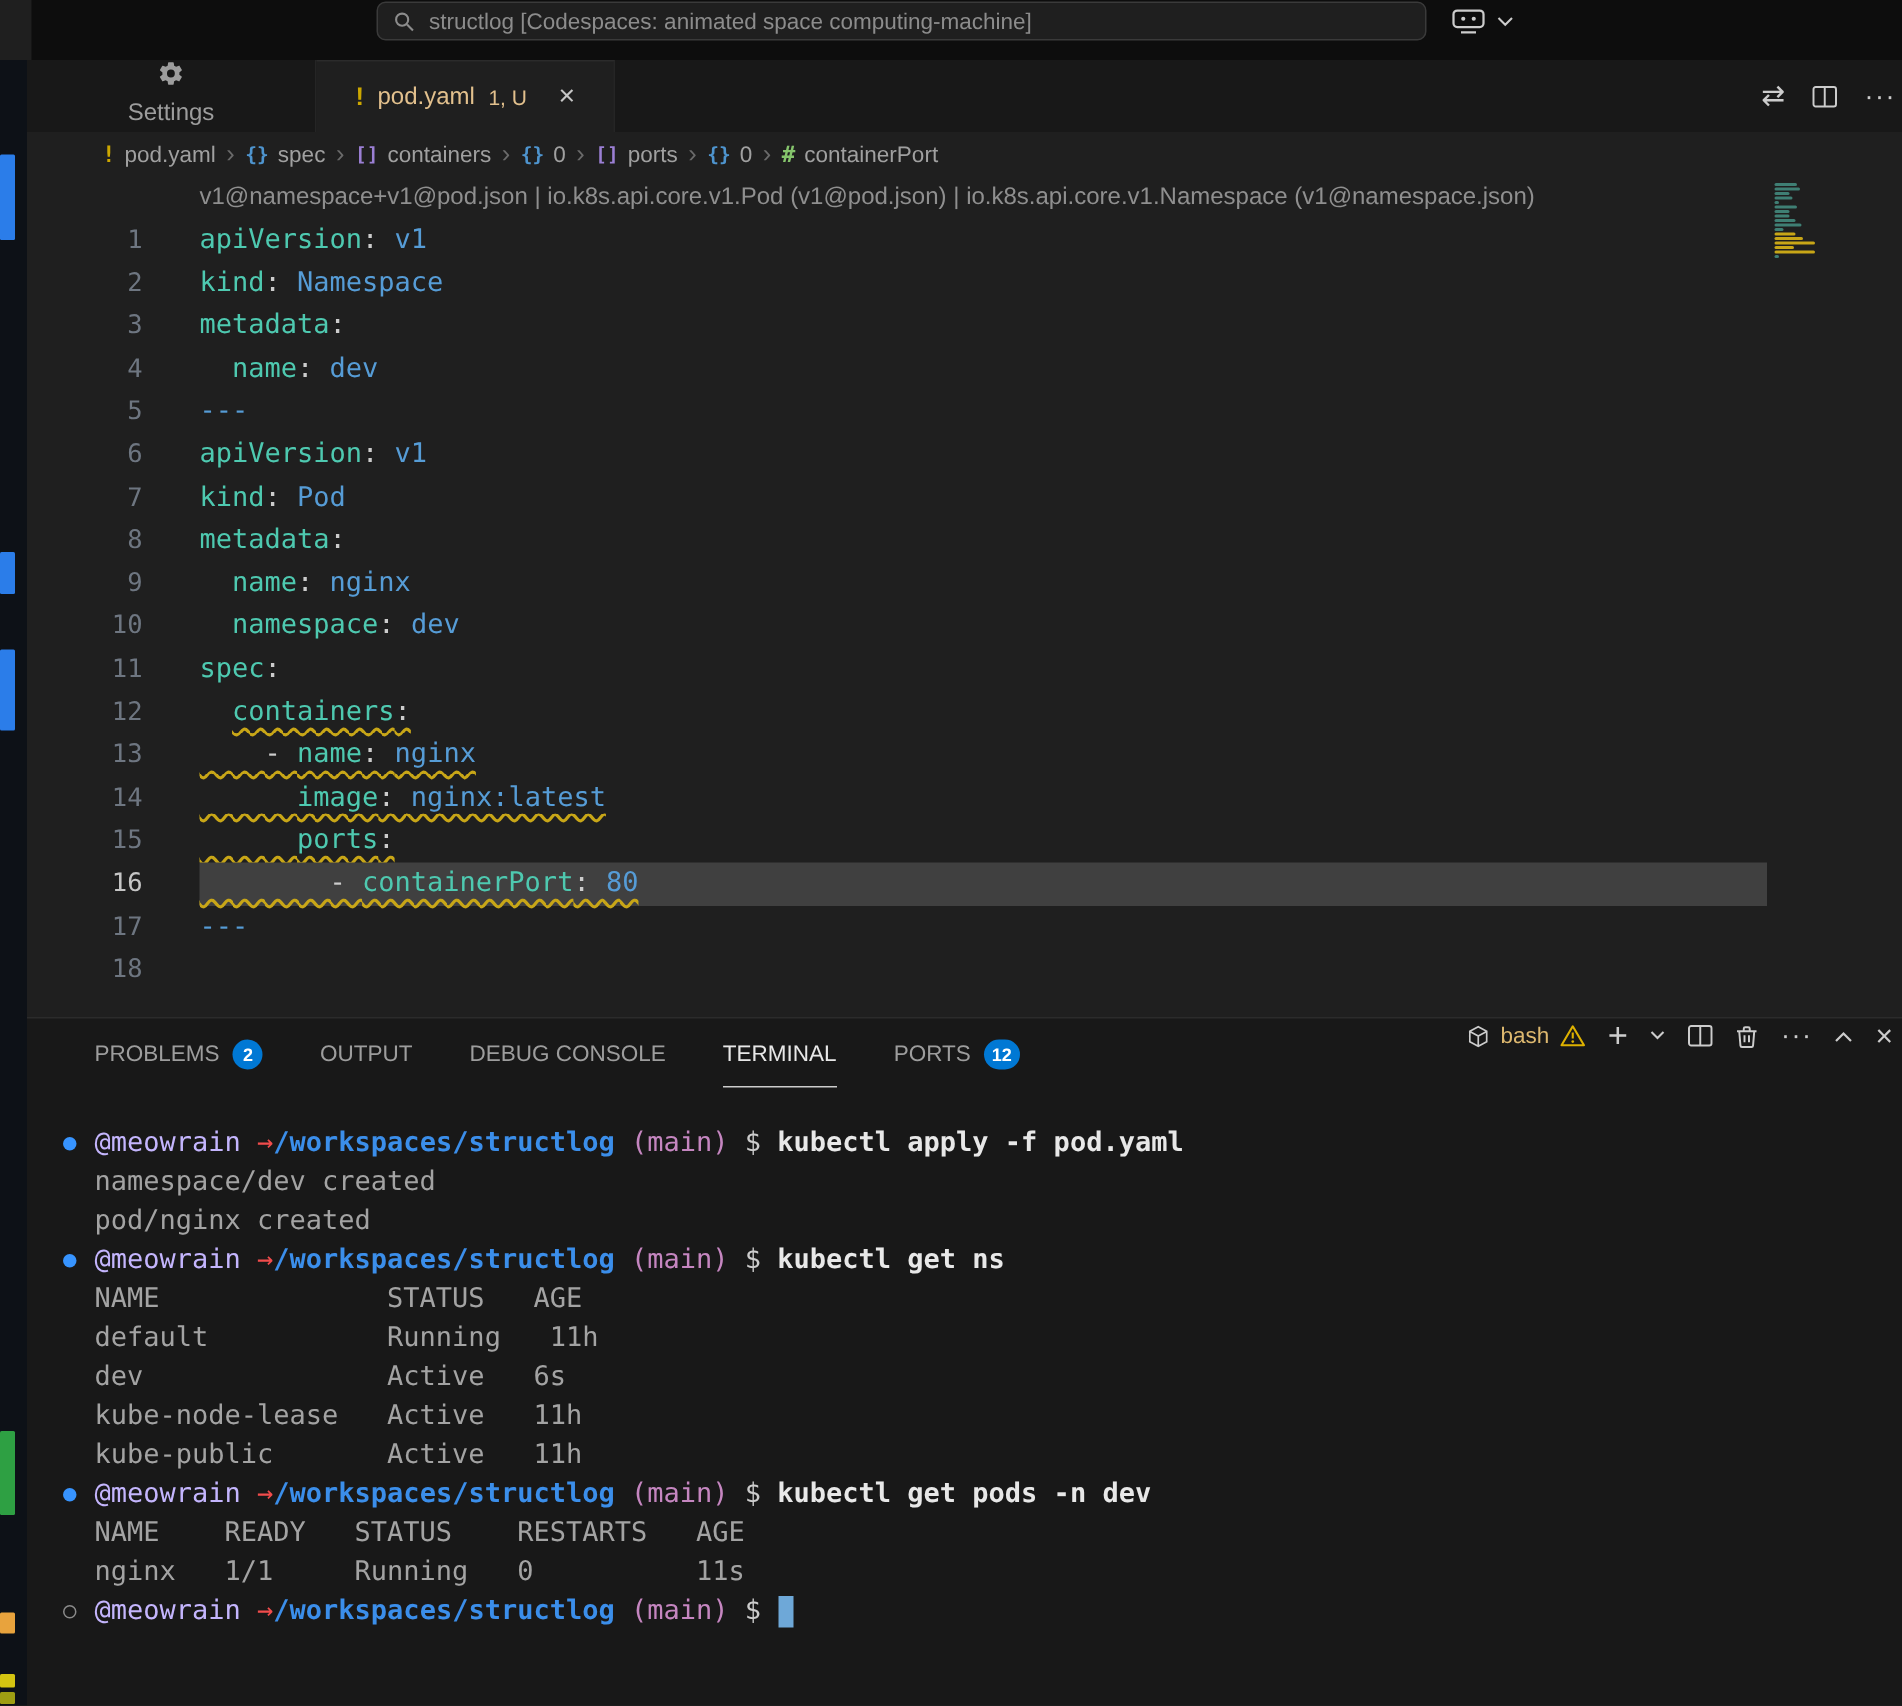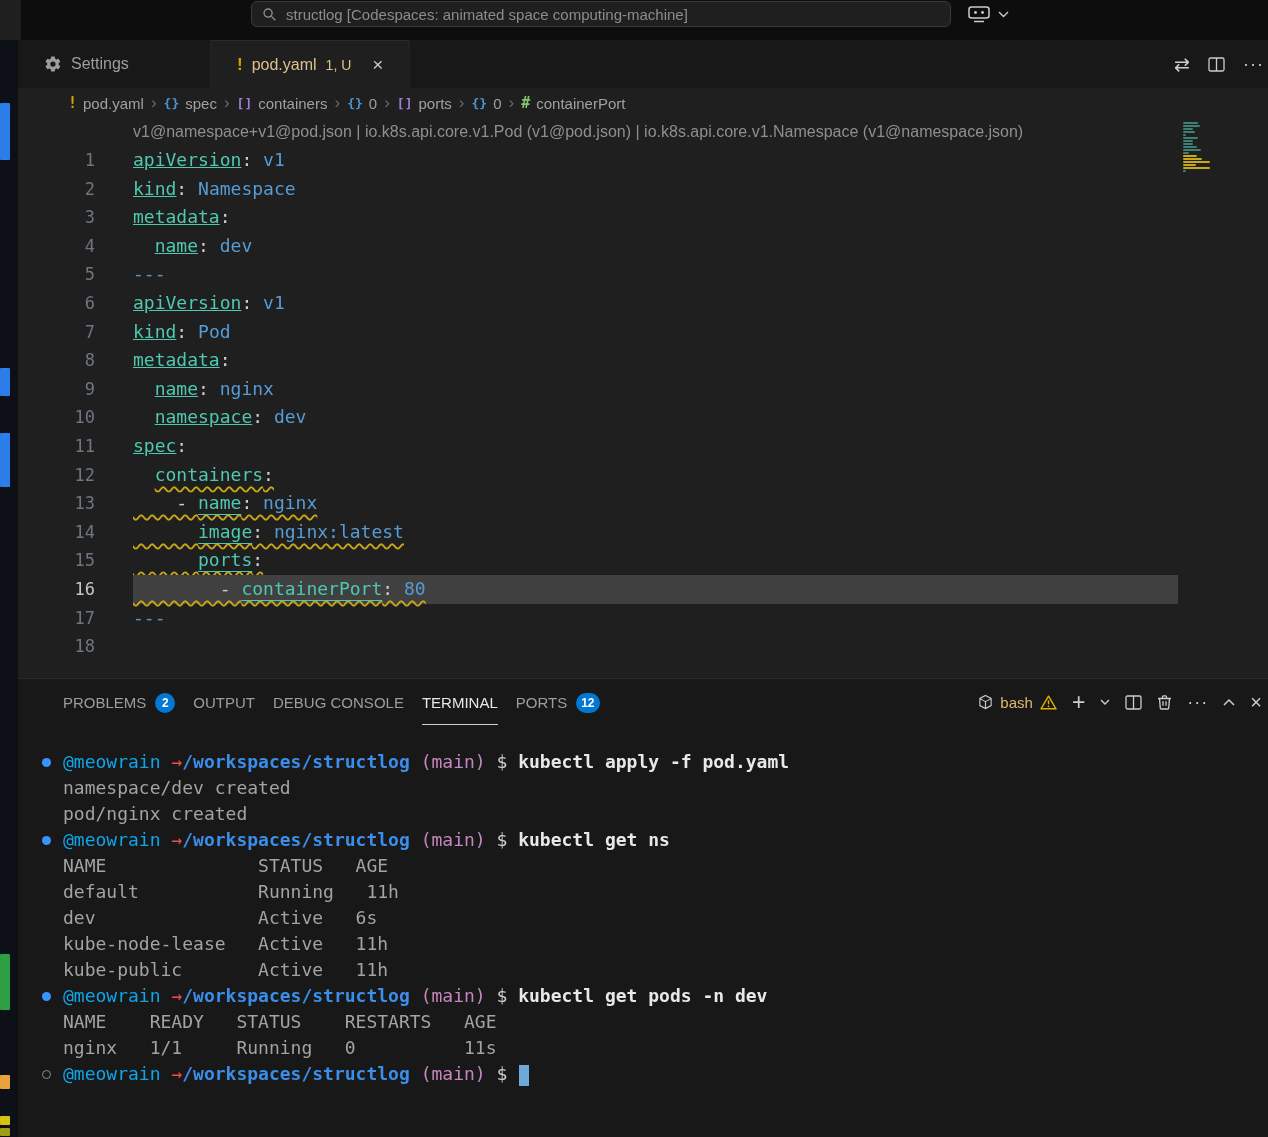--- a/index.html
+++ b/index.html
@@ -14,21 +14,21 @@
     border:1px solid #3a3a3a;border-radius:6px;display:flex;align-items:center;gap:9px;
     padding:0 10px;box-sizing:border-box;color:#8c8c8c;font-size:15px;white-space:nowrap;overflow:hidden;}
   .remote-group{position:absolute;left:946px;top:5px;display:flex;align-items:center;gap:7px;color:#cccccc;}
   
   .activity{position:absolute;left:0;top:40px;width:18px;bottom:0;background:#0d1117;z-index:4;}
   .amark{position:absolute;left:0;width:10px;border-radius:1px;}
   
   .tabsrow{position:absolute;left:18px;right:0;top:40px;height:48px;background:#181818;display:flex;align-items:stretch;z-index:3;}
   .tab{display:flex;align-items:center;gap:9px;padding:0 26px;font-size:16px;color:#9d9d9d;
     border-right:1px solid #252525;cursor:default;}
-  .tab.settings{min-width:140px;}
+  .tab.settings{min-width:140px;flex-direction:column;}
   .tab.active{background:#1f1f1f;color:#e2c08d;border-top:1px solid #2b2b2b;}
   .tab .excl{color:#cca700;font-weight:bold;font-size:17px;}
   .tab .tab-badge{font-size:14px;color:#e2c08d;}
   .tab .close{color:#c5c5c5;margin-left:12px;font-size:19px;line-height:1;}
   .tabs-actions{margin-left:auto;display:flex;align-items:center;gap:18px;padding-right:4px;color:#cccccc;}
   .glyph-icon{font-size:19px;color:#cccccc;}
   .more-glyph{font-size:18px;letter-spacing:1px;color:#cccccc;}
   
   .breadcrumb{position:absolute;left:18px;right:0;top:88px;height:30px;background:#1f1f1f;
     display:flex;align-items:center;padding-left:50px;font-size:15px;color:#a0a0a0;z-index:2;white-space:nowrap;}
@@ -43,49 +43,49 @@
   .schema-row{position:absolute;left:18px;right:90px;top:118px;height:28px;padding-left:115px;
     font-size:16px;color:#8f8f8f;display:flex;align-items:center;white-space:nowrap;overflow:hidden;z-index:2;}
   
   .editor{position:absolute;left:18px;right:0;top:146px;height:532px;
     font-family:"DejaVu Sans Mono","Liberation Mono",monospace;font-size:18px;z-index:1;}
   .ed-line{display:flex;height:28.6px;line-height:28.6px;}
   .gutter{width:77px;flex:none;text-align:right;color:#6e7681;font-size:17px;}
   .code{margin-left:38px;width:1045px;flex:none;white-space:pre;color:#cccccc;}
   .ed-line.current .code{background:#404040;}
   .ed-line.current .gutter{color:#c6c6c6;}
-  .tk-k{color:#4ec9b0;text-decoration:underline;}
+  .tk-k{color:#4ec9b0;}
   .tk-v{color:#569cd6;}
   .tk-pl{color:#cccccc;}
   .squiggle{text-decoration:underline;text-decoration-style:wavy;text-decoration-color:#c8a617;
     text-decoration-thickness:1.5px;text-underline-offset:5px;text-decoration-skip-ink:none;}
   
   .minimap{position:absolute;left:1183px;top:122px;width:30px;z-index:2;}
   .mm-line{height:2px;margin-bottom:1px;border-radius:1px;}
   
   .panel{position:absolute;left:18px;right:0;top:678px;bottom:0;background:#181818;
     border-top:1px solid #2b2b2b;box-sizing:border-box;z-index:2;}
-  .panel-tabs{display:flex;align-items:center;height:46px;padding-left:45px;gap:18px;
+  .panel-tabs{display:flex;align-items:flex-start;height:46px;padding-left:45px;gap:38px;
     font-size:15px;color:#9d9d9d;white-space:nowrap;}
   .ptab{display:flex;align-items:center;gap:9px;height:100%;box-sizing:border-box;padding-top:1px;}
   .ptab.active{color:#e7e7e7;border-bottom:1px solid #cccccc;}
   .badge{min-width:20px;height:20px;border-radius:10px;background:#0078d4;color:#ffffff;font-size:12px;
     display:flex;align-items:center;justify-content:center;padding:0 5px;box-sizing:border-box;font-weight:bold;}
   .panel-actions{margin-left:auto;display:flex;align-items:center;gap:15px;padding-right:6px;color:#cccccc;}
   .shell-group{display:flex;align-items:center;gap:7px;}
   .shell-label{color:#ddb86f;font-size:15px;}
   .pa-plus{font-size:23px;color:#cccccc;line-height:1;}
   .pa-close{font-size:20px;color:#cccccc;line-height:1;}
   .terminal{padding:24px 0 0 45px;font-family:"DejaVu Sans Mono","Liberation Mono",monospace;
     font-size:18px;color:#cccccc;}
   .tline{position:relative;height:26px;line-height:26px;white-space:pre;}
   .deco{position:absolute;left:-21px;top:8.5px;width:9px;height:9px;border-radius:50%;}
   .deco.dot{background:#3794ff;}
   .deco.circle{border:1.5px solid #8a8a8a;box-sizing:border-box;background:transparent;}
-  .tk-u{color:#0ea5e9;}
+  .tk-u{color:#c4b5fd;}
   .tk-a{color:#f14c4c;}
   .tk-p{color:#3b8eea;font-weight:bold;}
   .tk-b{color:#c586c0;}
   .tk-d{color:#cccccc;}
   .tk-c{color:#e8e8e8;font-weight:bold;}
   .tk-o{color:#a3a3a3;}
   .cursor{display:inline-block;width:10px;height:21px;background:#6ea8d8;vertical-align:middle;margin-left:1px;}
   svg{display:block;}
 </style>
 </head>

